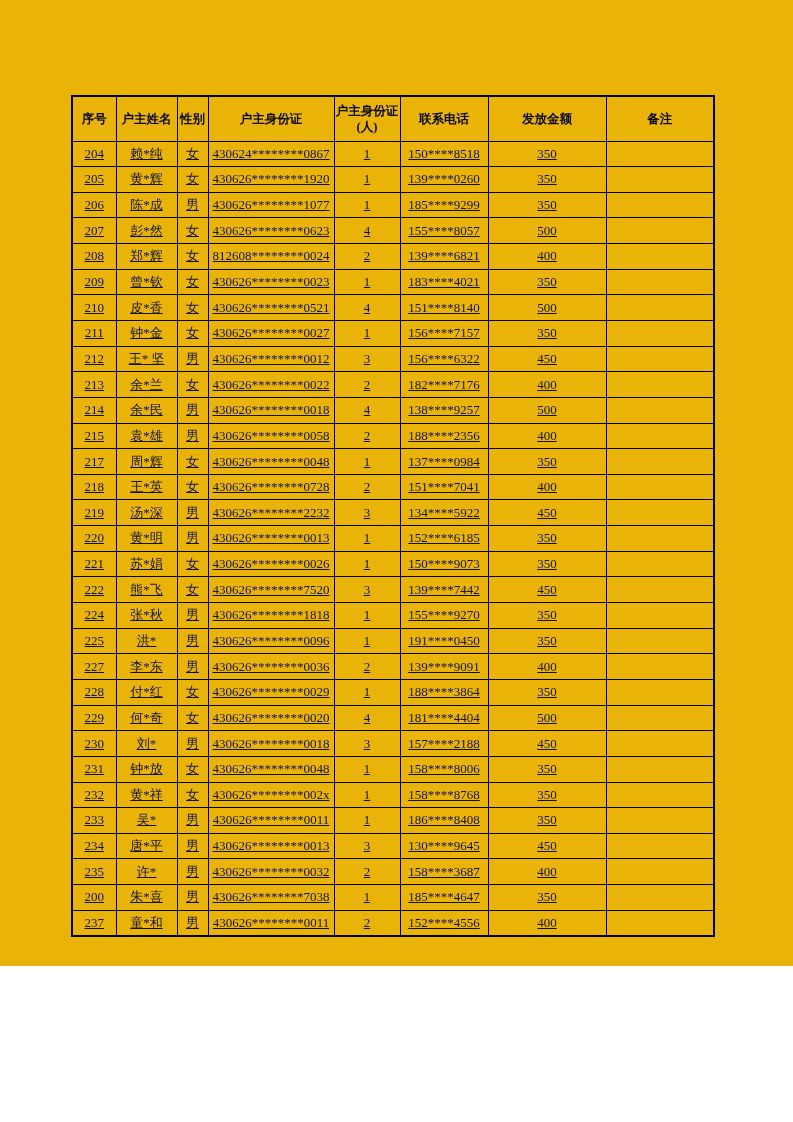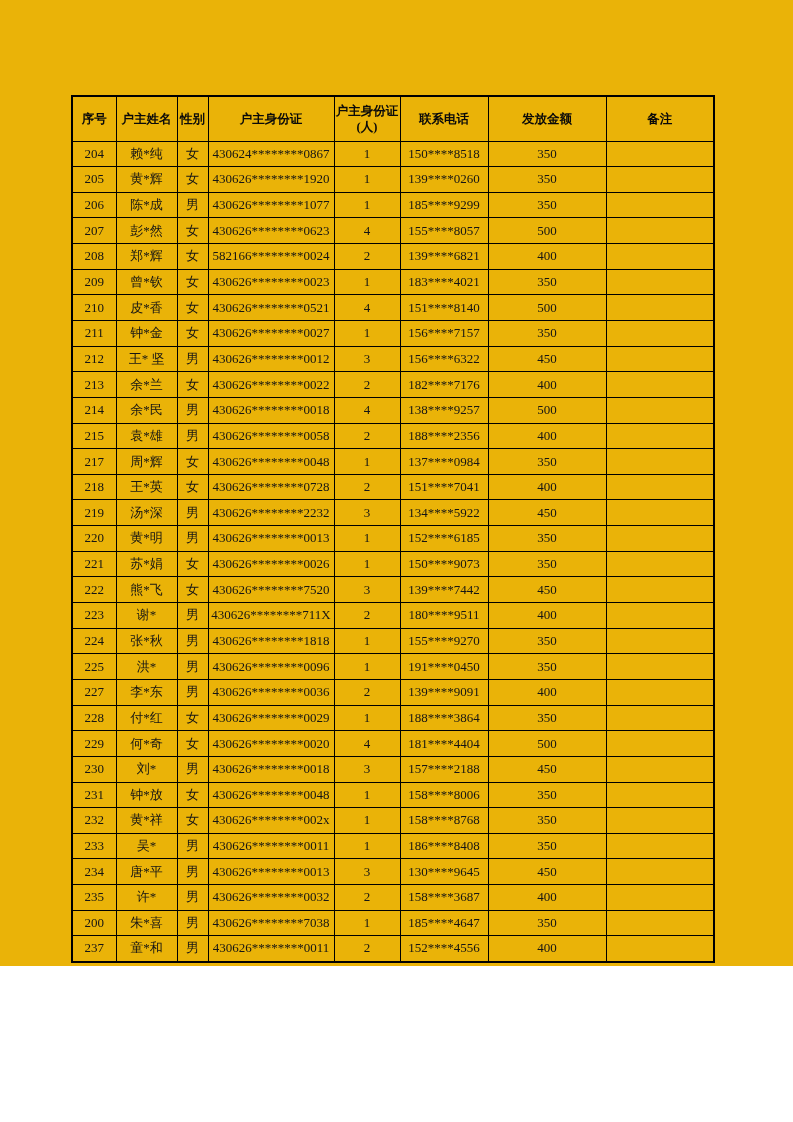--- a/index.html
+++ b/index.html
@@ -37,21 +37,21 @@
     white-space: normal;
   }
   thead tr { height: 45px; }
   th {
     font-weight: bold;
     font-size: 12.5px;
     line-height: 1.3;
     padding: 0 1px;
     color: #0a0a0a;
   }
-  tbody tr { height: 25.65px; }
+  tbody tr { height: 25.65px; text-decoration: underline; }
   td {
     font-size: 13px;
     padding: 0;
     color: #151515;
   }
 </style>
 </head>
 <body>
 
 <div class="page">
@@ -116,21 +116,21 @@
           <td>430626********0623</td>
           <td>4</td>
           <td>155****8057</td>
           <td>500</td>
           <td></td>
         </tr>
         <tr>
           <td>208</td>
           <td>郑*辉</td>
           <td>女</td>
-          <td>582166********0024</td>
+          <td>812608********0024</td>
           <td>2</td>
           <td>139****6821</td>
           <td>400</td>
           <td></td>
         </tr>
         <tr>
           <td>209</td>
           <td>曾*钦</td>
           <td>女</td>
           <td>430626********0023</td>
@@ -250,30 +250,20 @@
           <td></td>
         </tr>
         <tr>
           <td>222</td>
           <td>熊*飞</td>
           <td>女</td>
           <td>430626********7520</td>
           <td>3</td>
           <td>139****7442</td>
           <td>450</td>
-          <td></td>
-        </tr>
-        <tr>
-          <td>223</td>
-          <td>谢*</td>
-          <td>男</td>
-          <td>430626********711X</td>
-          <td>2</td>
-          <td>180****9511</td>
-          <td>400</td>
           <td></td>
         </tr>
         <tr>
           <td>224</td>
           <td>张*秋</td>
           <td>男</td>
           <td>430626********1818</td>
           <td>1</td>
           <td>155****9270</td>
           <td>350</td>

